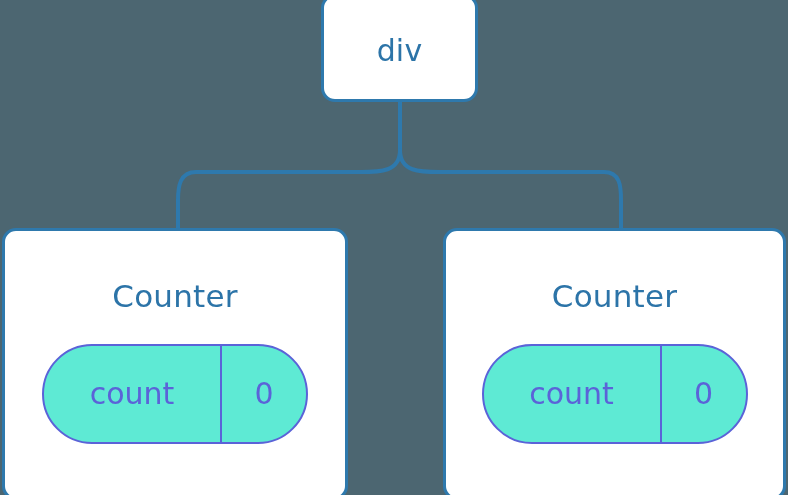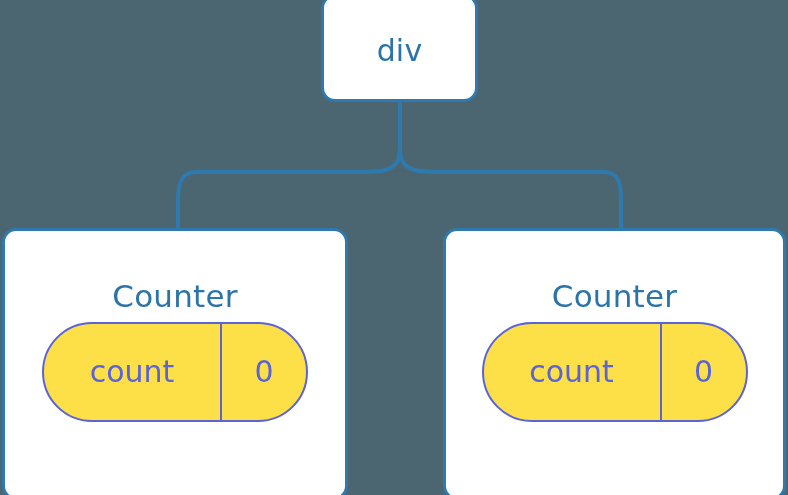--- a/index.html
+++ b/index.html
@@ -68,28 +68,28 @@
   }
   .node-counter .node-title {
     font-size: 31px;
     color: #2c74a8;
     letter-spacing: 0.2px;
     margin-top: 50px;
     line-height: 1;
     text-align: right;
   }
   .state-pill {
-    margin-top: 10px;
+    margin-top: 32px;
     height: 100px;
     border: 2px solid #5b63d8;
     border-radius: 50px;
     display: flex;
     align-items: stretch;
     box-sizing: border-box;
-    background: #fde047;
+    background: #5eead4;
   }
   .state-pill-left {
     width: 266px;
   }
   .state-pill-right {
     width: 266px;
   }
   .pill-key, .pill-value {
     display: flex;
     align-items: center;

